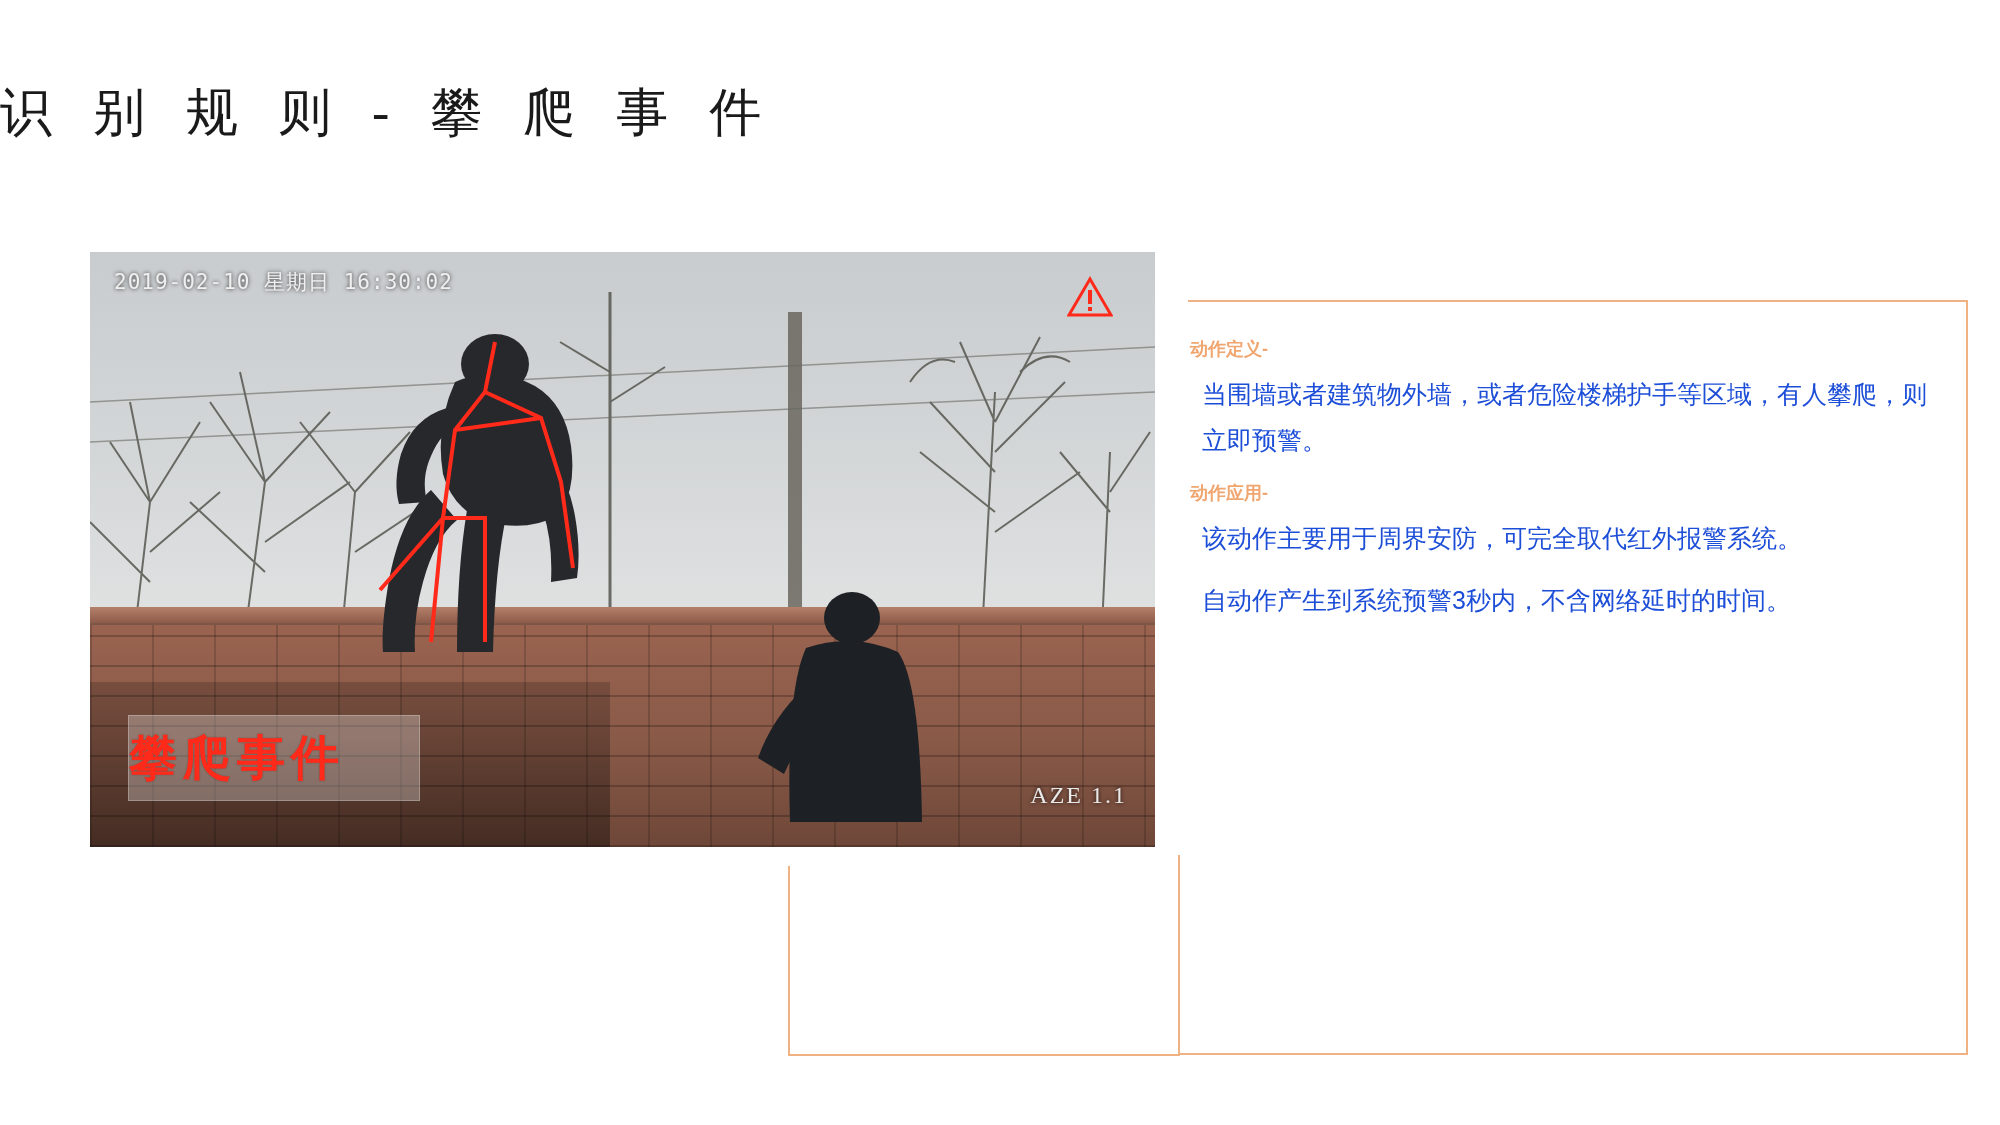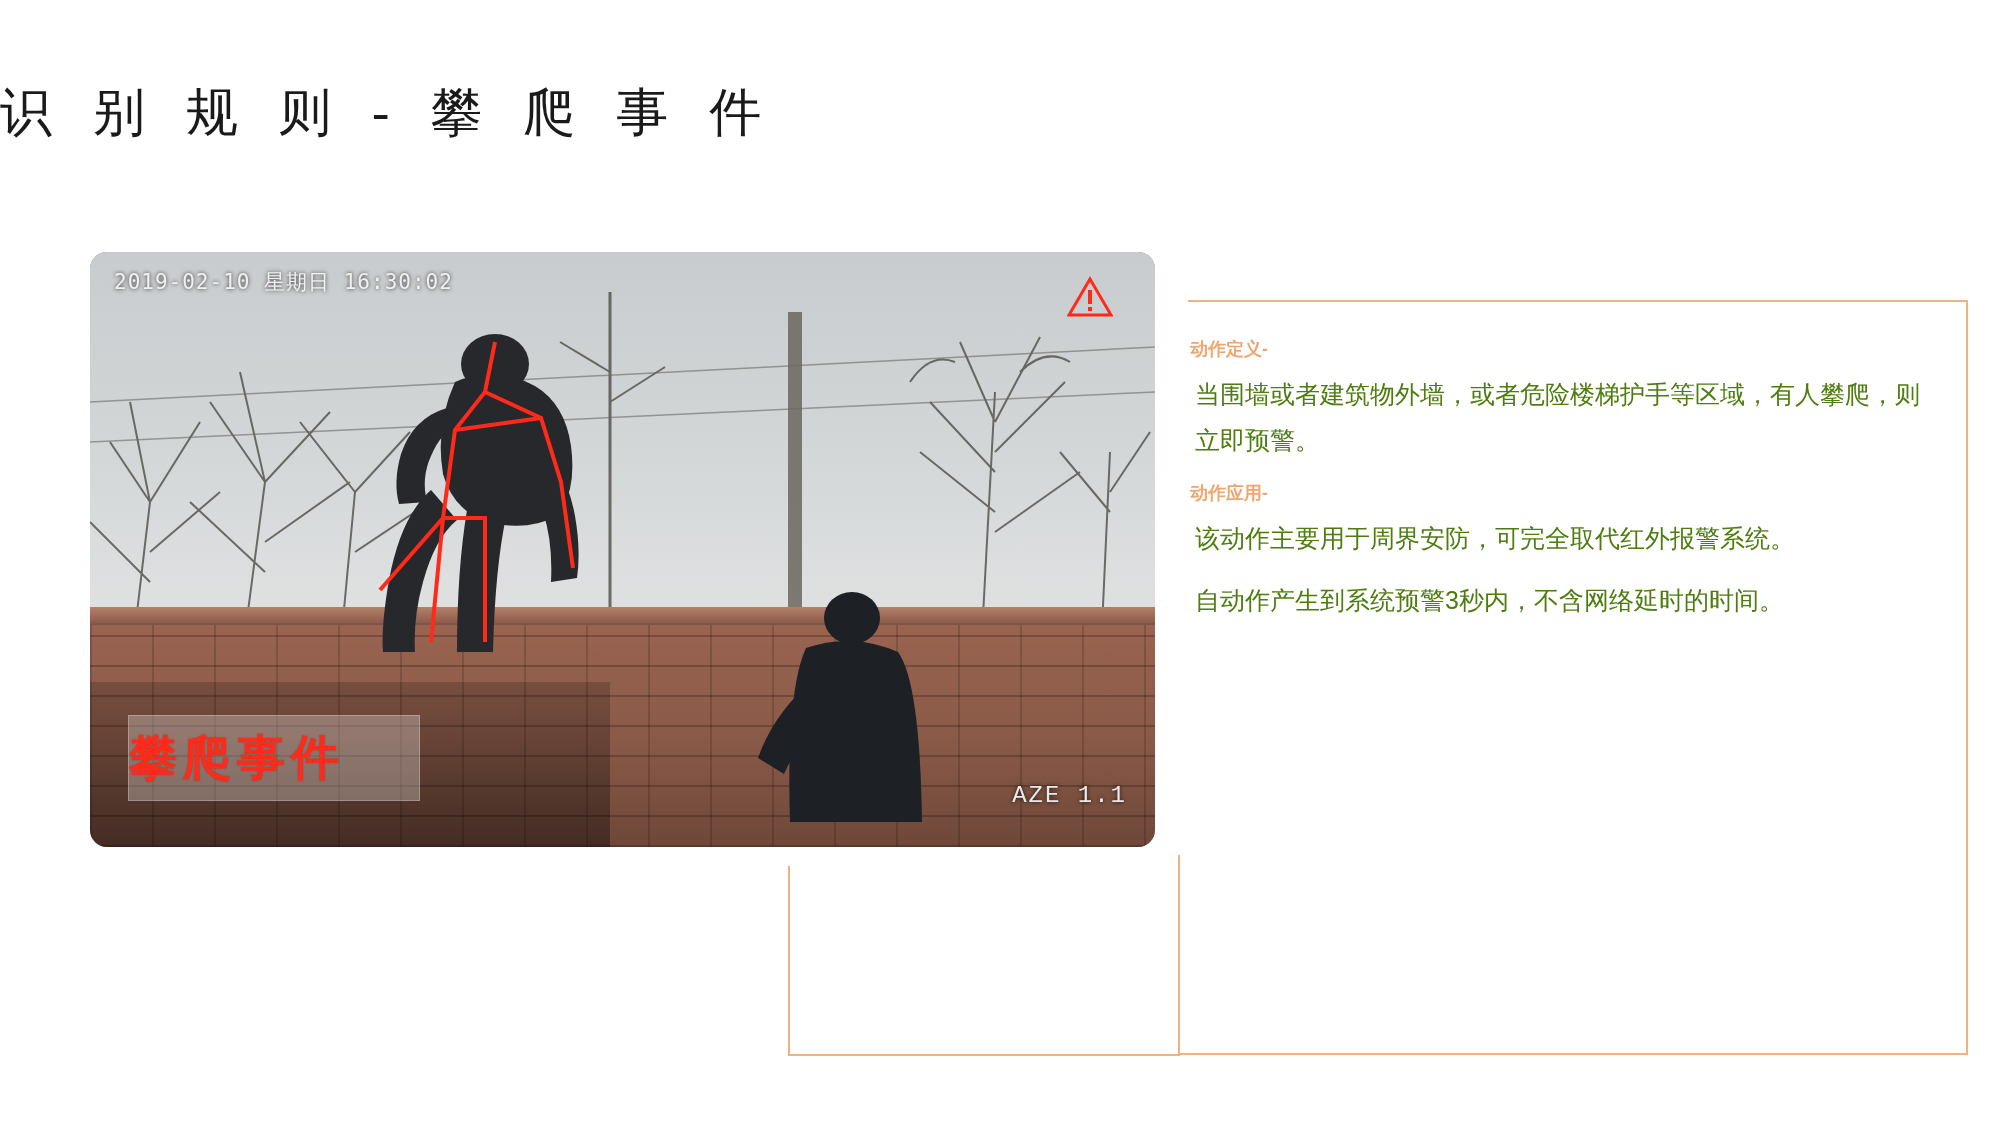--- a/index.html
+++ b/index.html
@@ -32,21 +32,20 @@
 
   
   .video-panel {
     position: absolute;
     left: 90px;
     top: 252px;
     width: 1065px;
     height: 595px;
     overflow: hidden;
     background: #6d6d6d;
-    border-radius: 17px;
   }
   
   .sky {
     position: absolute;
     inset: 0;
     background: linear-gradient(180deg, #c9ccce 0%, #d4d7d8 35%, #dfe1e1 60%, #e6e7e6 75%, #cfd0cd 80%, #cfd0cd 100%);
   }
   
   .wall {
     position: absolute;
@@ -110,21 +109,21 @@
     font-size: 21px;
     letter-spacing: 1px;
     text-shadow: 0 0 4px rgba(0,0,0,0.8);
     white-space: nowrap;
   }
   .camera-id {
     position: absolute;
     right: 28px;
     bottom: 38px;
     color: #e9e9e9;
-    font-family: Liberation Mono, monospace;
+    font-family: Liberation Serif, serif;
     font-size: 24px;
     letter-spacing: 2px;
     text-shadow: 0 0 4px rgba(0,0,0,0.8);
   }
   
   .warn-icon {
     position: absolute;
     right: 42px;
     top: 24px;
     width: 46px;
@@ -183,24 +182,24 @@
     width: 742px;
   }
   .sec-head {
     color: #f0a670;
     font-size: 18px;
     font-weight: 700;
     margin: 0 0 8px 0;
     line-height: 1.5;
   }
   .sec-body {
-    color: #4d7c0f;
+    color: #1d4ed8;
     font-size: 25px;
     line-height: 1.85;
-    margin: 0 0 16px 5px;
+    margin: 0 0 16px 12px;
   }
   .sec-block:last-child .sec-body { margin-bottom: 0; }
 
   
   .connector-v {
     position: absolute;
     left: 788px;
     top: 866px;
     width: 2px;
     height: 190px;

